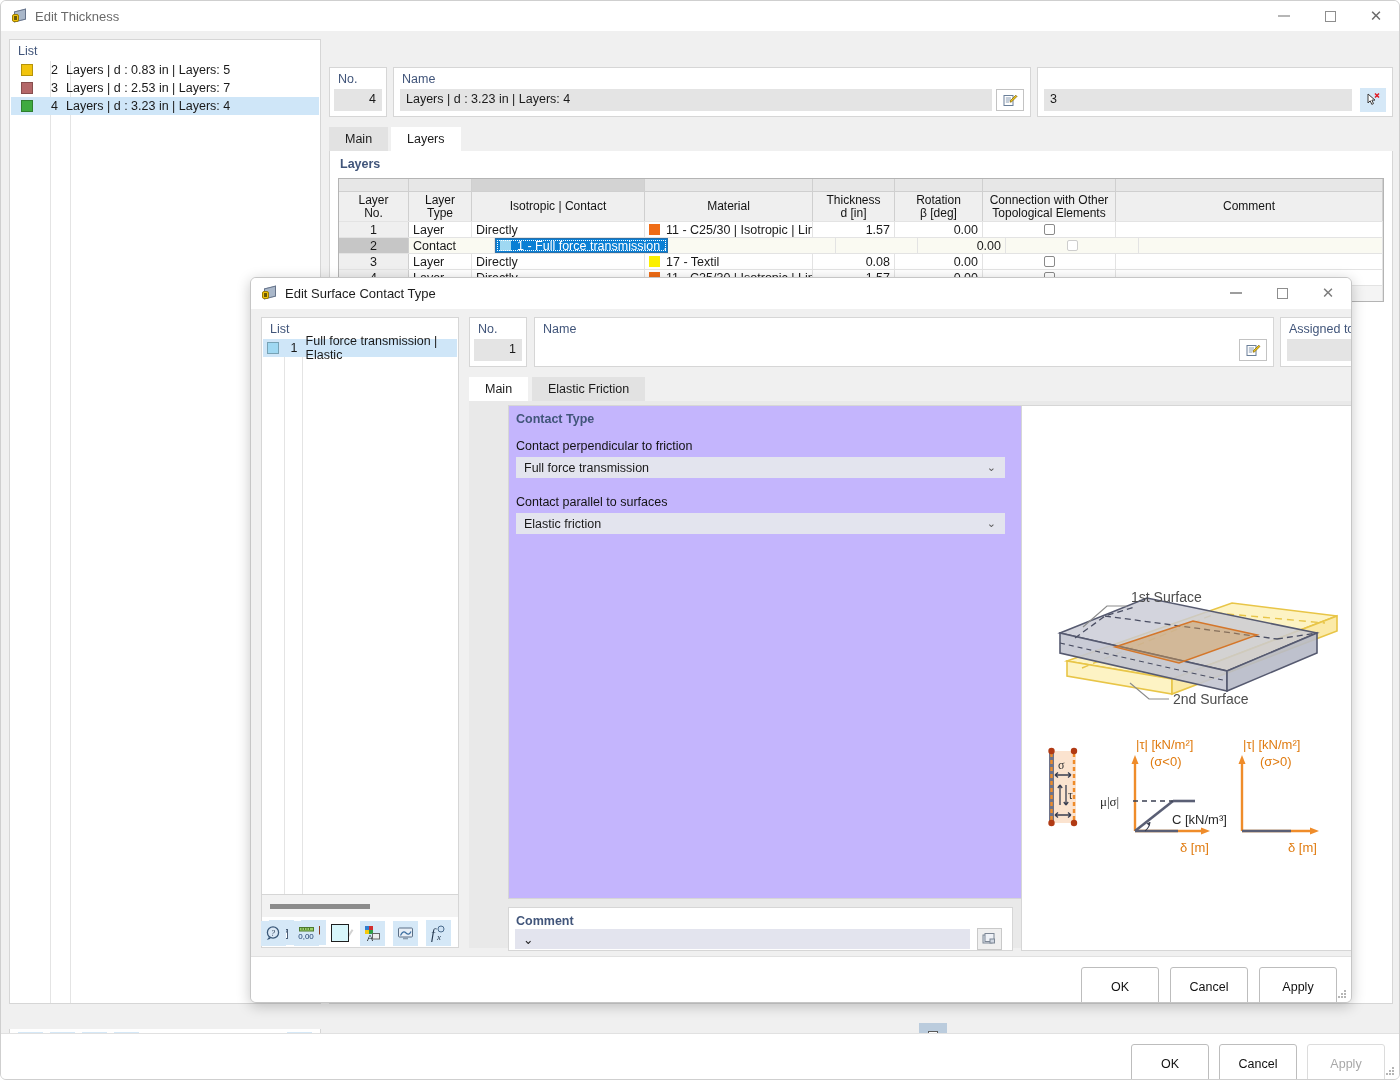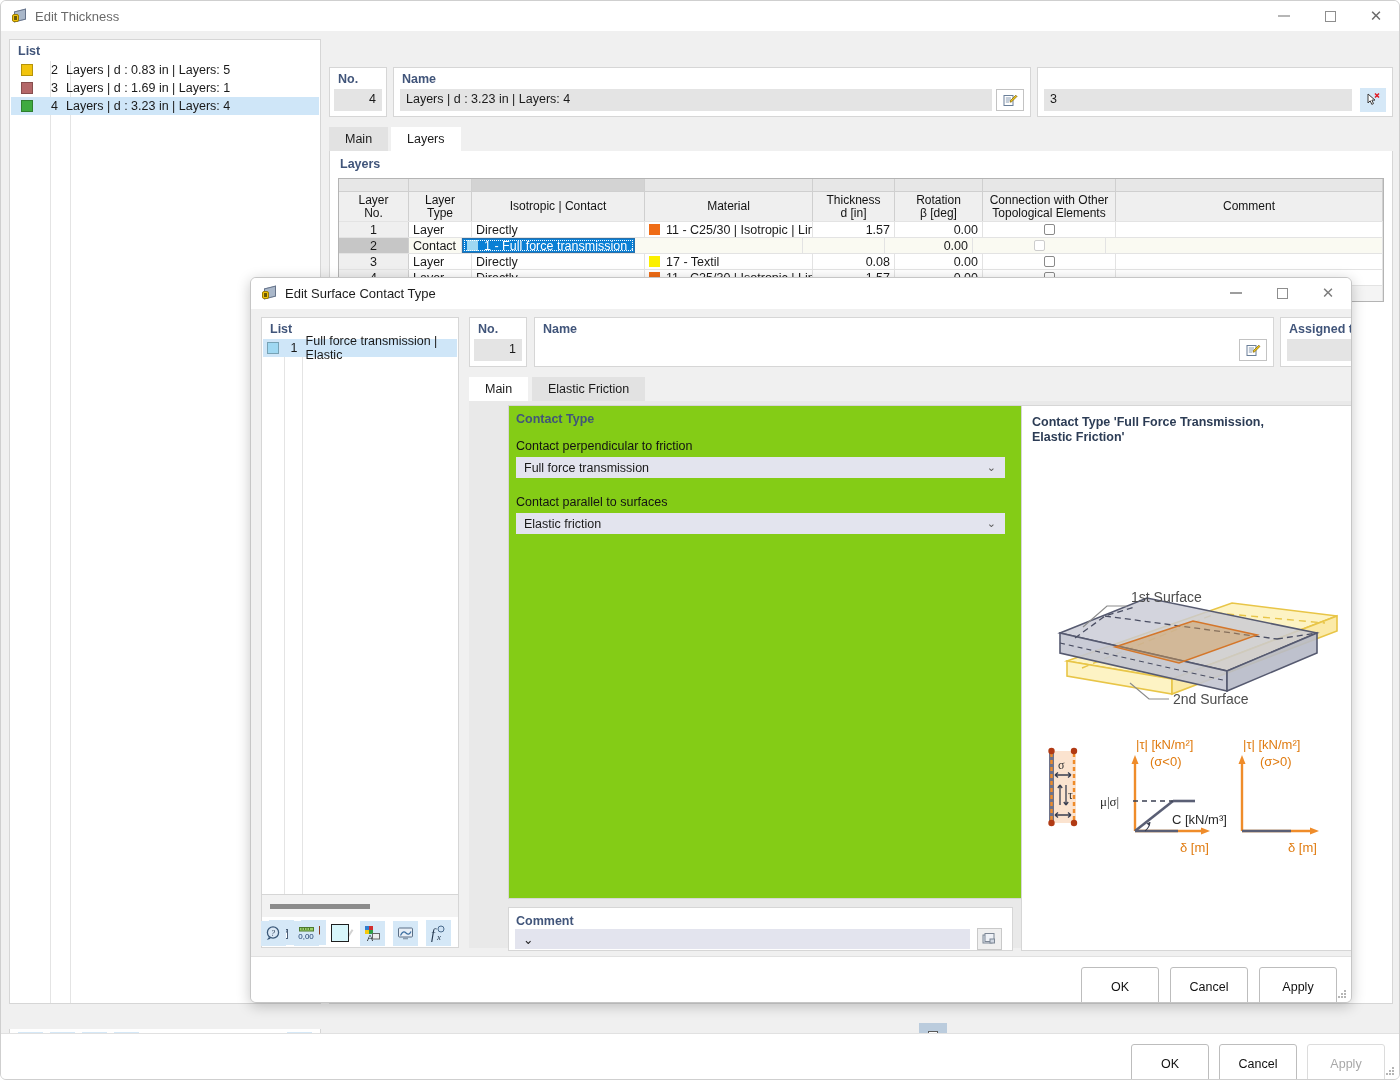--- a/index.html
+++ b/index.html
@@ -38,21 +38,21 @@
     background:#f2c40d;border:1px solid #9a7c05;border-radius:2px;}
   .appicon .a3{position:absolute;left:3px;top:8px;width:3px;height:4px;background:#6b5a06;}
 
   .body-area{ position:absolute; left:0; top:30px; right:0; bottom:0; background:#f0f0f0; }
 
   
   .list-panel{
     position:absolute; left:8px; top:8px; width:312px; height:965px;
     background:#ffffff; border:1px solid #d6d6d6;
   }
-  .panel-label{ color:#41557a; font-weight:bold; font-size:12.5px; padding:4px 0 2px 8px;}
+  .panel-label{ color:#41557a; font-weight:normal; font-size:12.5px; padding:4px 0 2px 8px;}
   .list-rows{ position:absolute; left:1px; right:1px; top:21px; }
   .list-row{ height:18px; display:flex; align-items:center; font-size:12.5px; }
   .list-row.sel{ background:#cfe6f8; }
   .swatch{ width:12px; height:12px; margin-left:10px; margin-right:13px; flex:none; border:1px solid rgba(0,0,0,.25);}
   .list-num{ width:12px; text-align:right; margin-right:8px; }
   .list-col-sep{ position:absolute; left:40px; top:21px; width:1px; bottom:0; background:#e4e4e4; }
   .list-col-sep2{ position:absolute; left:60px; top:21px; width:1px; bottom:0; background:#e4e4e4; }
 
   
   .list-toolbar{
@@ -194,21 +194,21 @@
   .d-name{ position:absolute; left:283px; top:8px; width:740px; height:50px; background:#fff;border:1px solid #d6d6d6;}
   .d-assign{ position:absolute; left:1029px; top:8px; width:310px; height:50px; background:#fff;border:1px solid #d6d6d6;}
 
   .d-tabstrip{ position:absolute; left:218px; top:68px; width:1121px; height:24px; }
   .d-tabpanel{
     position:absolute; left:218px; top:92px; width:1121px; height:547px;
     background:#e9e9e9;
   }
   .ct-card{
     position:absolute; left:257px; top:96px; width:556px; height:494px;
-    background:#84cc16; border:1px solid #d6d6d6;
+    background:#c4b5fd; border:1px solid #d6d6d6;
   }
   .ct-title{ color:#41557a; font-weight:bold; font-size:12.5px; padding:6px 0 0 7px; }
   .fl{ font-size:12.5px; color:#131313; }
   .combo{
     height:21px; background:#e3e4ee; display:flex; align-items:center;
     padding:0 8px; font-size:12.5px; position:relative;
   }
   .combo .car{ position:absolute; right:9px; top:4px; color:#5a5a5a; font-size:11px; }
 
   .cm-card{
@@ -289,21 +289,21 @@
       <div class="list-col-sep2"></div>
       <div class="list-rows">
         <div class="list-row">
           <span class="swatch" style="background:#f2c40d"></span>
           <span class="list-num">2</span>
           <span>Layers | d : 0.83 in | Layers: 5</span>
         </div>
         <div class="list-row">
           <span class="swatch" style="background:#b4686a"></span>
           <span class="list-num">3</span>
-          <span>Layers | d : 1.69 in | Layers: 1</span>
+          <span>Layers | d : 2.53 in | Layers: 7</span>
         </div>
         <div class="list-row sel">
           <span class="swatch" style="background:#3faa3f"></span>
           <span class="list-num">4</span>
           <span>Layers | d : 3.23 in | Layers: 4</span>
         </div>
       </div>
     </div>
 
     <div class="list-toolbar">
@@ -493,21 +493,21 @@
             </div>
           <div class="cell" style="flex:1">
               <span></span>
             </div>
         </div>
 
         <div class="row alt">
           <div class="cell rowhdr sel" style="width:70px">
               <span>2</span>
             </div>
-          <div class="cell" style="width:53px">
+          <div class="cell" style="width:86px">
               <span>Contact</span>
             </div>
           <div class="cell cell-editing" style="width:173px">
             <span class="msw" style="background:#9fd8f2"></span>
             <span>1 - Full force transmission ...</span>
           </div>
           <div class="cell" style="width:168px">
               <span></span>
             </div>
           <div class="cell num" style="width:82px">
@@ -746,24 +746,20 @@
       <div class="cm-btn">
         <svg width="15" height="14" viewBox="0 0 15 14" class="ic">
             <rect x="1" y="3" width="9" height="8" fill="#dfe4ec" stroke="#7d8795"></rect>
             <rect x="3" y="1.5" width="9" height="8" fill="#eef1f6" stroke="#7d8795"></rect>
             <rect x="8" y="7" width="4.5" height="4" fill="#cfd6e1" stroke="#7d8795"></rect>
           </svg>
       </div>
     </div>
 
     <div class="img-card">
-      <div class="img-cap">
-        <span>Contact Type 'Full Force Transmission,</span><br>
-        <span>Elastic Friction'</span>
-      </div>
 
       <svg style="position:absolute;left:5px;top:105px;" width="345" height="200" viewBox="0 0 345 200">
 
         <g>
           <polygon points="40,150 205,92 310,105 145,168" fill="#fdf3c4" stroke="#e8c547" stroke-width="1.6"></polygon>
           <polygon points="40,150 145,168 145,183 40,165" fill="#fdf3c4" stroke="#e8c547" stroke-width="1.6"></polygon>
           <polygon points="145,168 310,105 310,120 145,183" fill="#fbeaa8" stroke="#e8c547" stroke-width="1.6"></polygon>
           <polyline points="55,157 190,102 298,112" fill="none" stroke="#e8c547" stroke-width="1.4" stroke-dasharray="7 5"></polyline>
         </g>
 

